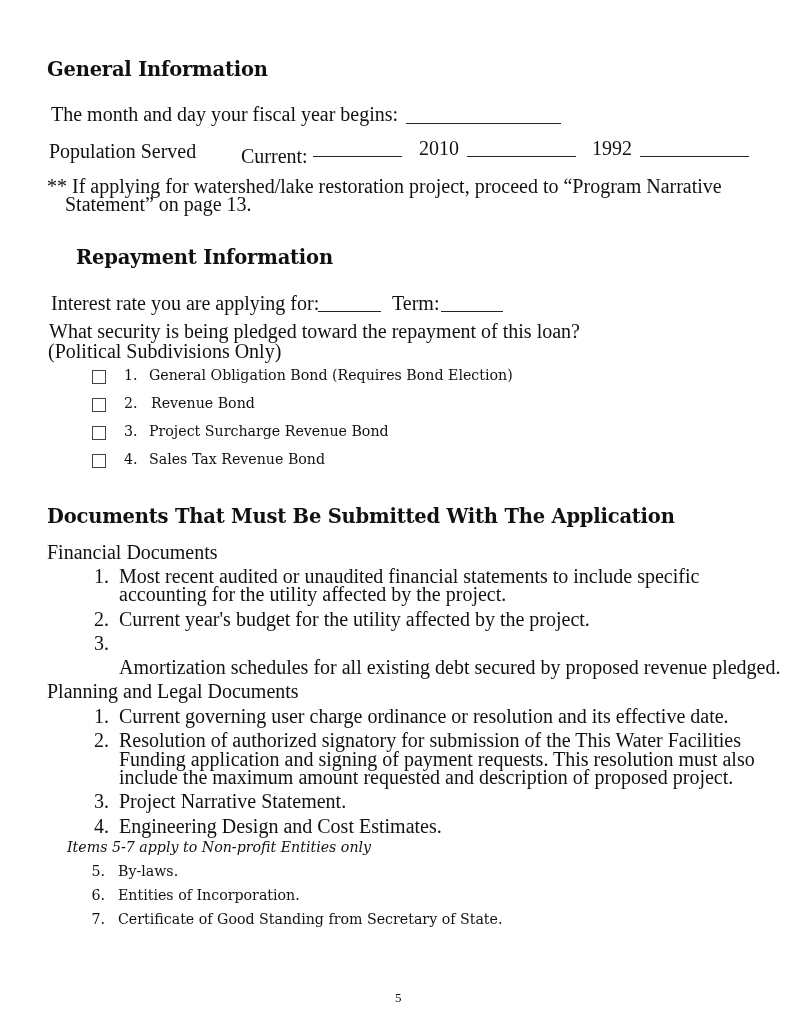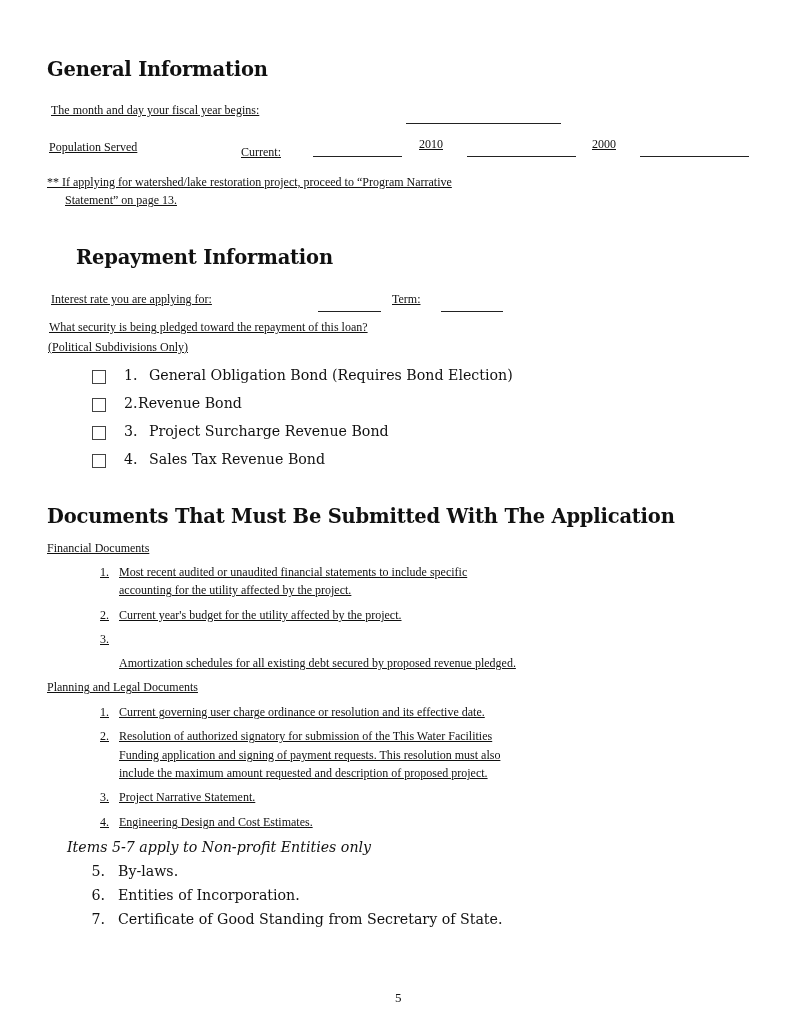--- a/index.html
+++ b/index.html
@@ -1,40 +1,40 @@
 <!DOCTYPE html>
 <html><head>
   <meta charset="utf-8">
   <style>
     html, body { margin: 0; padding: 0; background: #ffffff; }
     body { width: 800px; height: 1035px; position: relative; overflow: hidden; color: #111; }
     .abs { position: absolute; white-space: nowrap; }
     .h { font-family: "DejaVu Serif", serif; font-weight: bold; font-size: 19.5px; letter-spacing: -0.2px; }
-    .t { font-family: "Liberation Serif", serif; font-size: 12px; text-decoration: underline; }
+    .t { font-family: "Liberation Serif", serif; font-size: 20px; }
     .tb { font-family: "DejaVu Serif", serif; font-size: 14.2px; }
     .it { font-family: "DejaVu Serif", serif; font-size: 14.2px; font-style: italic; }
     .blank { position: absolute; border-bottom: 1px solid #222; height: 0; }
     .cb { position: absolute; width: 12px; height: 12px; border: 1px solid #444; background: #fff; }
     .num { position: absolute; text-align: right; width: 20px; }
     .pn { font-family: "Liberation Serif", serif; font-size: 13px; }
   </style>
 </head>
 <body>
 
 <div class="abs h" style="left:47px; top:58px;">General Information</div>
 
 <div class="abs t" style="left:51px; top:103px;">The month and day your fiscal year begins:</div>
 <div class="blank" style="left:406px; top:123px; width:155px;"></div>
 
 <div class="abs t" style="left:49px; top:140px;">Population Served</div>
 <div class="abs t" style="left:241px; top:137px;margin-top:8px;">Current:</div>
 <div class="blank" style="left:313px; top:156px; width:89px;"></div>
 <div class="abs t" style="left:419px; top:137px;">2010</div>
 <div class="blank" style="left:467px; top:156px; width:109px;"></div>
-<div class="abs t" style="left:592px; top:137px;">2000</div>
+<div class="abs t" style="left:592px; top:137px;">1992</div>
 <div class="blank" style="left:640px; top:156px; width:109px;"></div>
 
 <div class="abs t" style="left:47px; top:175px;">** If applying for watershed/lake restoration project, proceed to  “Program Narrative</div>
 <div class="abs t" style="left:65px; top:193px;">Statement” on page 13.</div>
 
 <div class="abs h" style="left:47px; top:246px;margin-left:29px;">Repayment Information</div>
 
 <div class="abs t" style="left:51px; top:292px;">Interest rate you are applying for:</div>
 <div class="blank" style="left:318px; top:311px; width:63px;"></div>
 <div class="abs t" style="left:392px; top:292px;">Term:</div>
@@ -42,21 +42,21 @@
 
 <div class="abs t" style="left:49px; top:320px;">What security is being pledged toward the repayment of this loan?</div>
 <div class="abs t" style="left:48px; top:340px;">(Political Subdivisions Only)</div>
 
 <div class="cb" style="left:92px; top:370px;"></div>
 <div class="abs tb" style="left:124px; top:367px;">1.</div>
 <div class="abs tb" style="left:149px; top:367px;">General Obligation Bond (Requires Bond Election)</div>
 
 <div class="cb" style="left:92px; top:398px;"></div>
 <div class="abs tb" style="left:124px; top:395px;">2.</div>
-<div class="abs tb" style="left:138px; top:395px;">Revenue Bond</div>
+<div class="abs tb" style="left:151px; top:395px;">Revenue Bond</div>
 
 <div class="cb" style="left:92px; top:426px;"></div>
 <div class="abs tb" style="left:124px; top:423px;">3.</div>
 <div class="abs tb" style="left:149px; top:423px;">Project Surcharge Revenue Bond</div>
 
 <div class="cb" style="left:92px; top:454px;"></div>
 <div class="abs tb" style="left:124px; top:451px;">4.</div>
 <div class="abs tb" style="left:149px; top:451px;">Sales Tax Revenue Bond</div>
 
 <div class="abs h" style="left:47px; top:505px;">Documents That Must Be Submitted With The Application</div>

